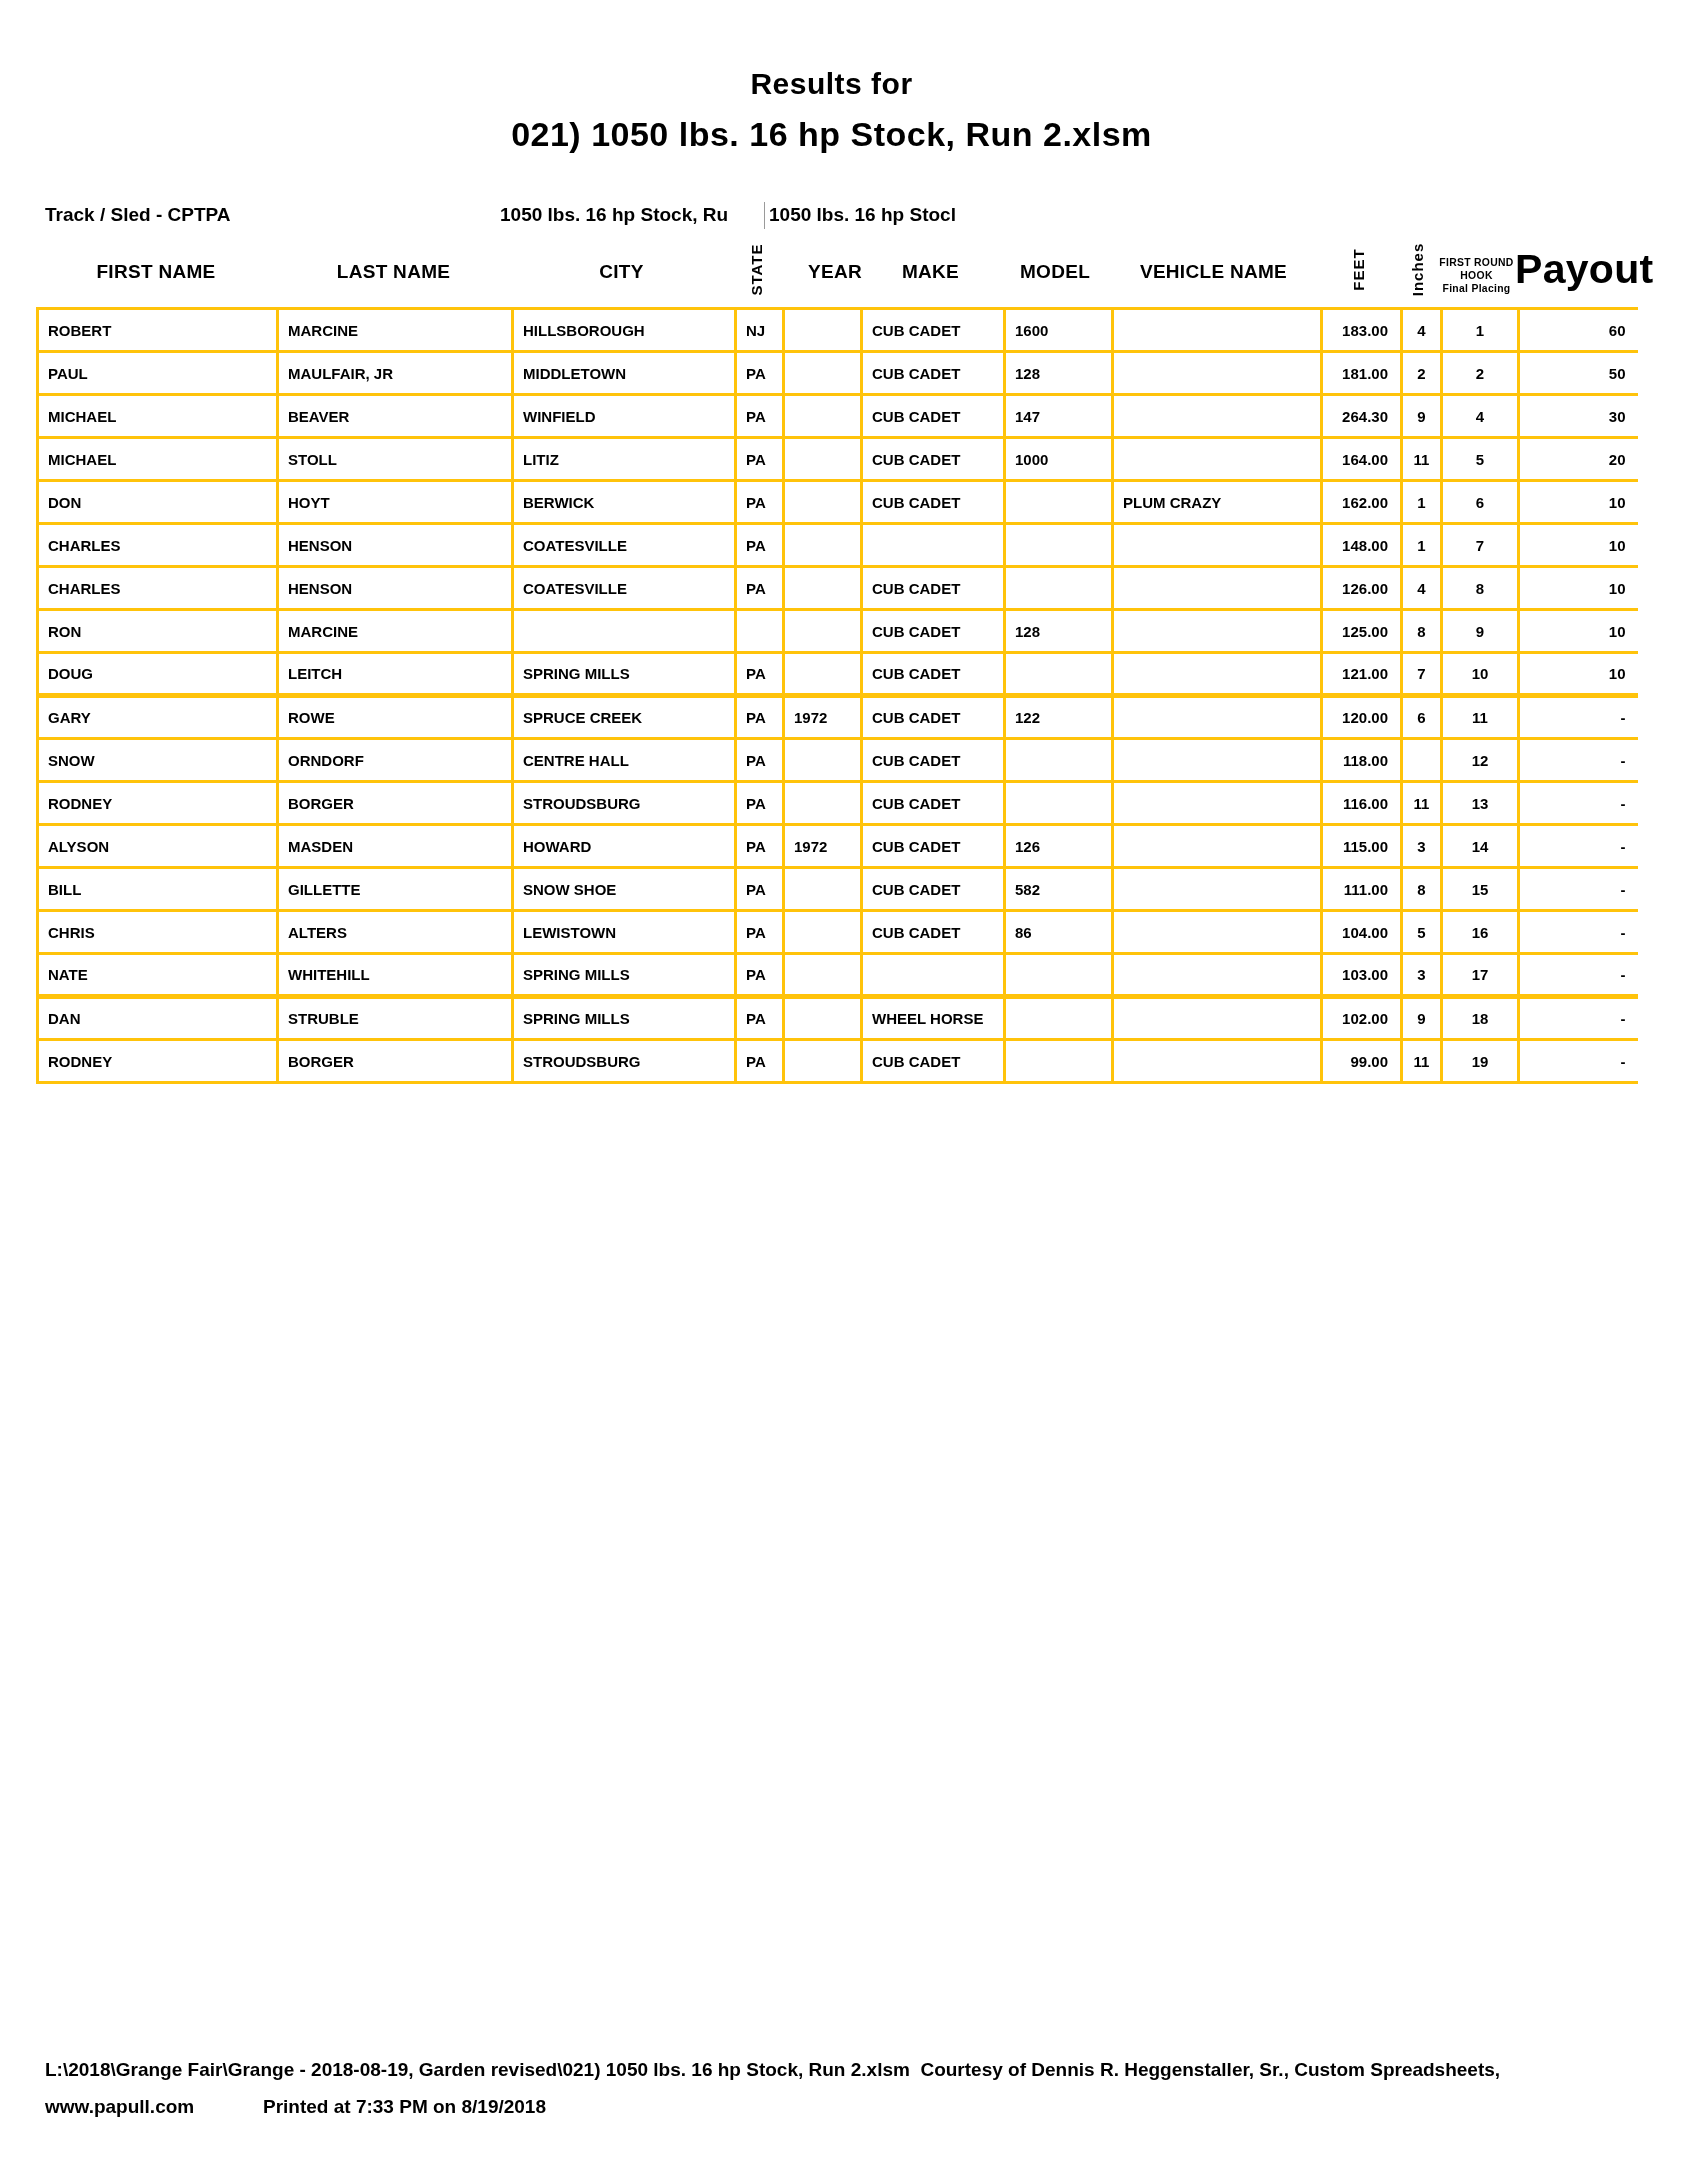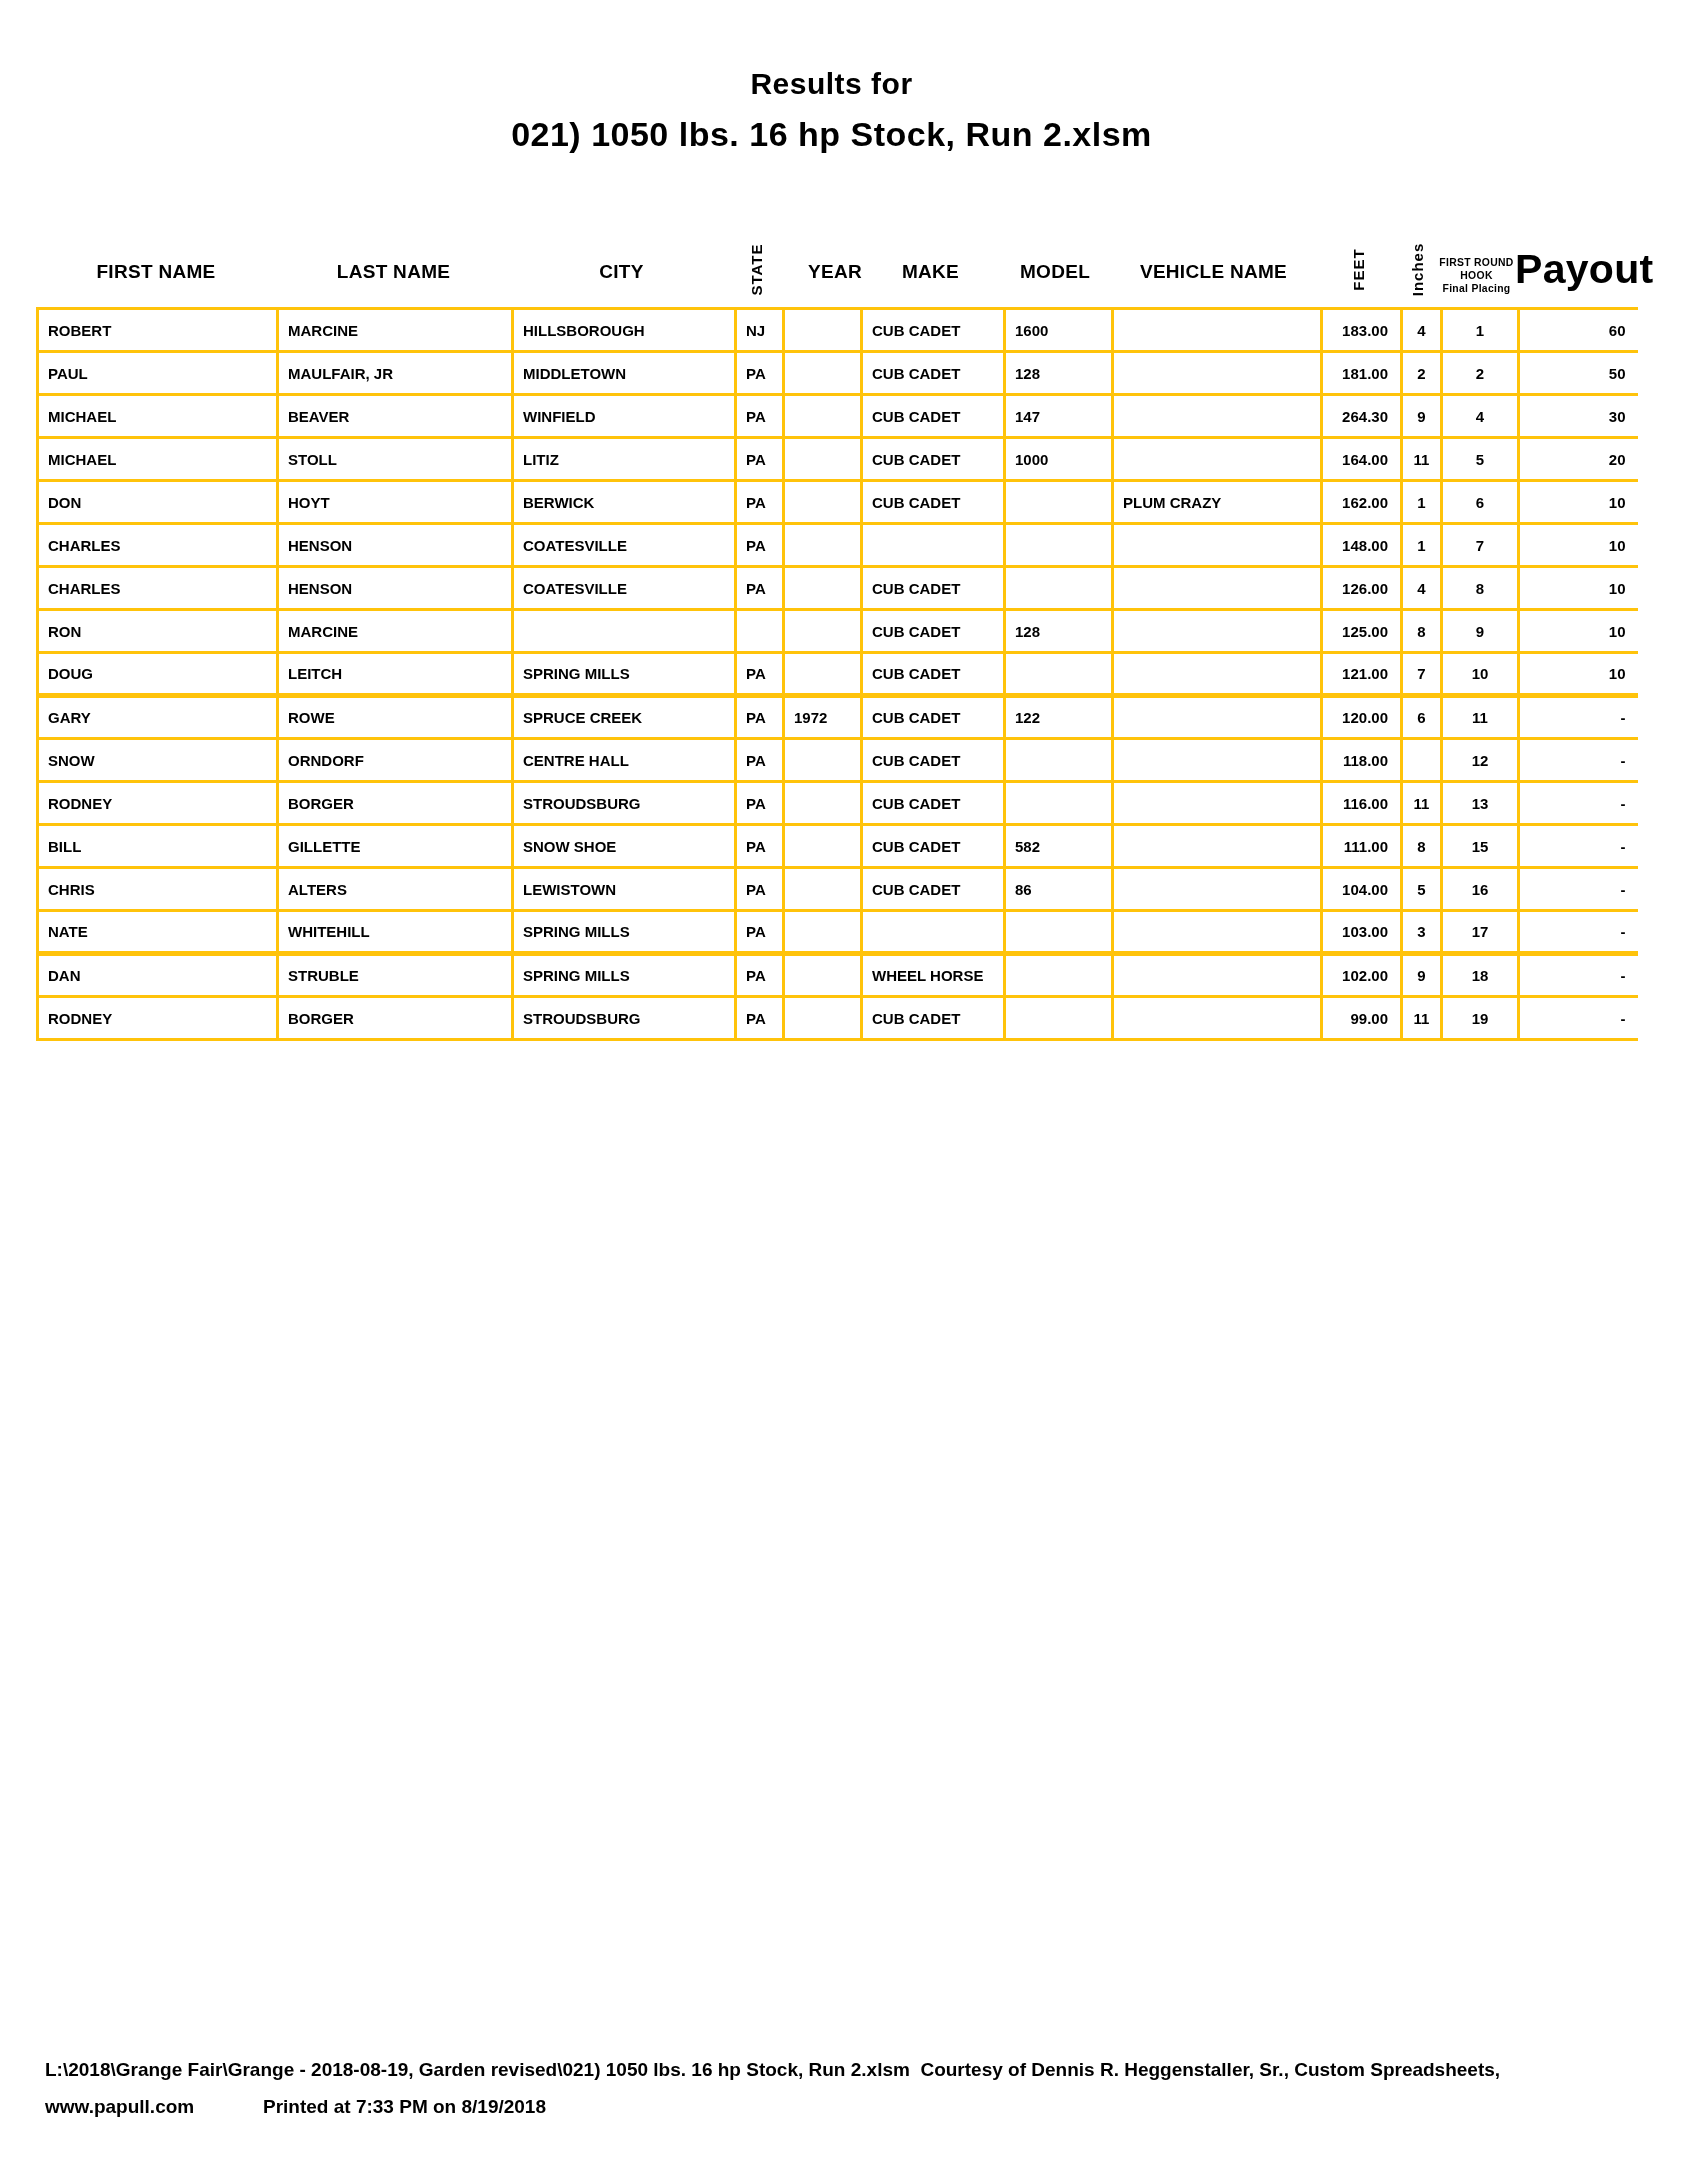--- a/index.html
+++ b/index.html
@@ -54,20 +54,26 @@
 </head>
 <body>
 
 <div class="page">
 
   <div class="title-block">
     <div class="title-line1">Results for</div>
     <div class="title-line2">021) 1050 lbs. 16 hp Stock, Run 2.xlsm</div>
   </div>
 
+  <div class="subheader">
+    <div class="track-sled">Track / Sled - CPTPA</div>
+    <div class="class-left">1050 lbs. 16 hp Stock, Ru</div>
+    <div class="class-divider"></div>
+    <div class="class-right">1050 lbs. 16 hp Stocl</div>
+  </div>
 
   <div class="header-band">
       <div class="col-header " style="left: 0px; width: 240px;">FIRST NAME</div>
       <div class="col-header " style="left: 240px; width: 235px;">LAST NAME</div>
       <div class="col-header " style="left: 474px; width: 223px;">CITY</div>
       <div class="col-header rotated" style="left: 697px; width: 48px;">
         <span class="rot">STATE</span>
       </div>
       <div class="col-header " style="left: 760px; width: 78px;">YEAR</div>
       <div class="col-header " style="left: 823px; width: 143px;">MAKE</div>
@@ -265,20 +271,34 @@
           <td></td>
           <td>CUB CADET</td>
           <td></td>
           <td></td>
           <td class="align-right">116.00</td>
           <td class="align-center">11</td>
           <td class="align-center">13</td>
           <td class="align-right">-</td>
         </tr>
         <tr>
+          <td>ALYSON</td>
+          <td>MASDEN</td>
+          <td>HOWARD</td>
+          <td>PA</td>
+          <td>1972</td>
+          <td>CUB CADET</td>
+          <td>126</td>
+          <td></td>
+          <td class="align-right">115.00</td>
+          <td class="align-center">3</td>
+          <td class="align-center">14</td>
+          <td class="align-right">-</td>
+        </tr>
+        <tr>
           <td>BILL</td>
           <td>GILLETTE</td>
           <td>SNOW SHOE</td>
           <td>PA</td>
           <td></td>
           <td>CUB CADET</td>
           <td>582</td>
           <td></td>
           <td class="align-right">111.00</td>
           <td class="align-center">8</td>

